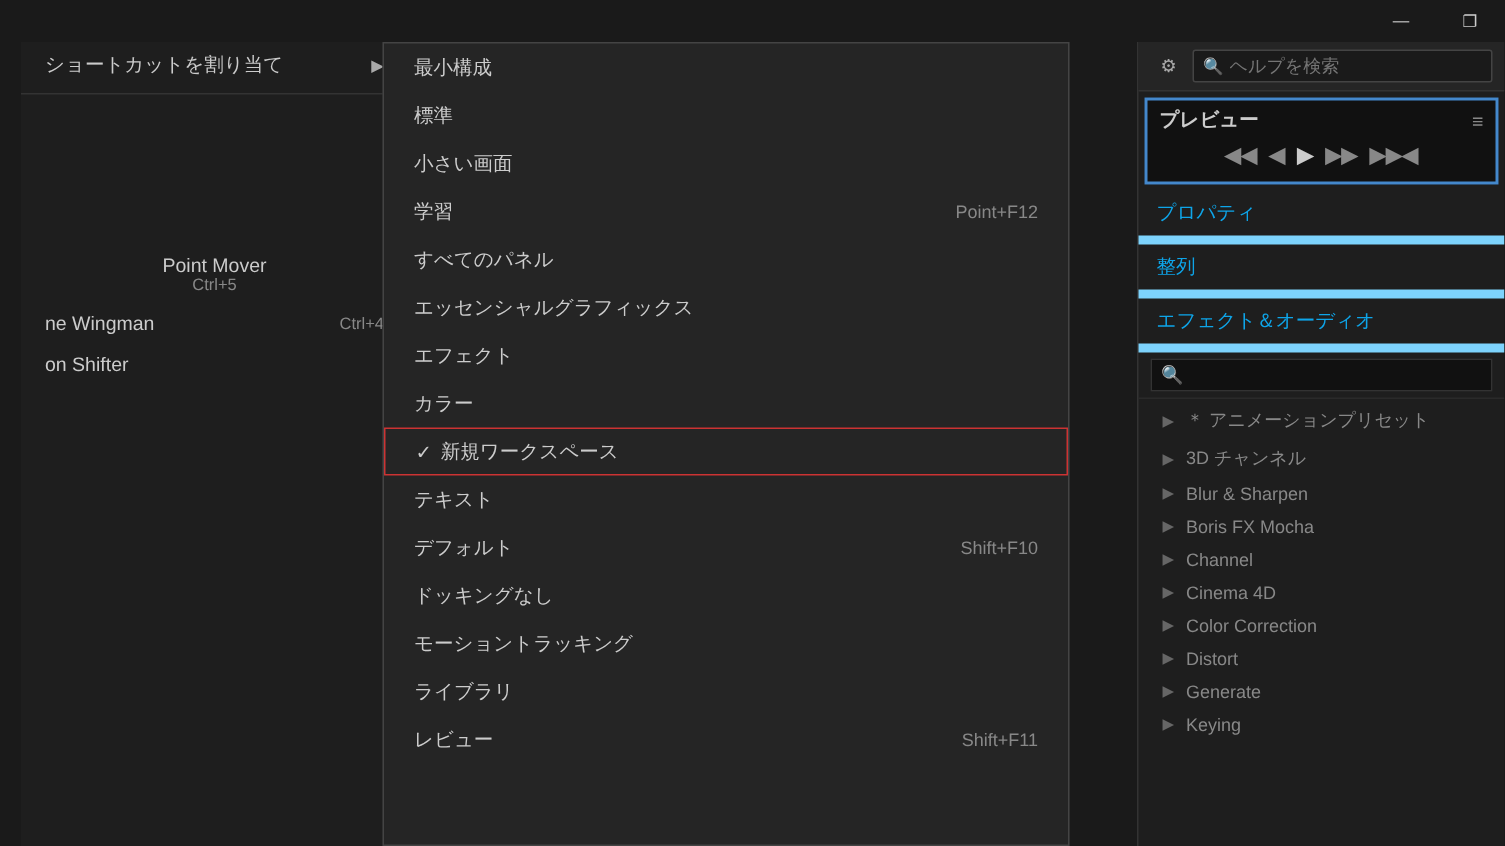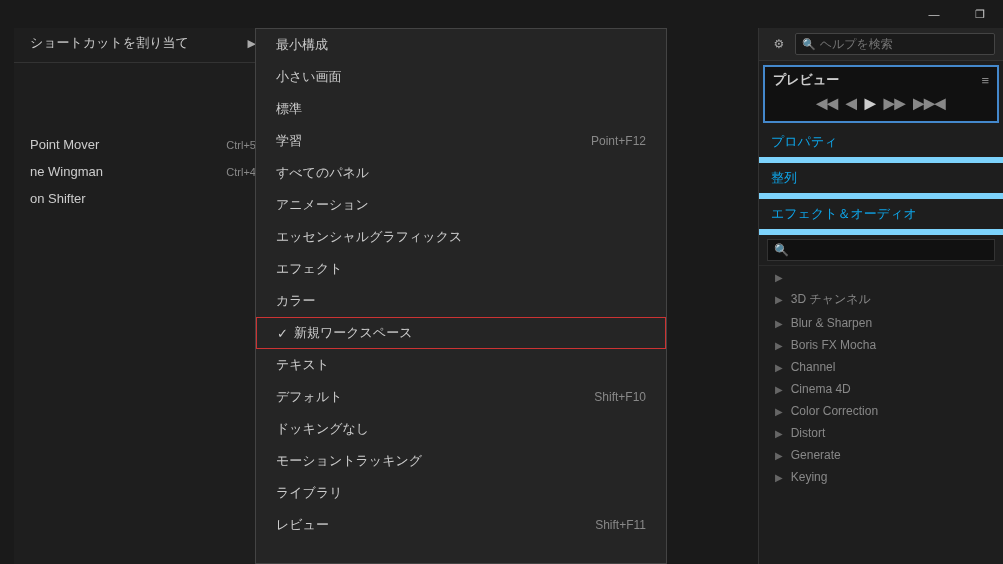--- a/index.html
+++ b/index.html
@@ -69,21 +69,21 @@
       border: none;
       border-top: 1px solid #333;
       margin: 4px 0;
     }
 
     
     .dropdown-menu {
       position: absolute;
       top: 28px;
       left: 255px;
-      width: 412px;
+      width: 458px;
       height: calc(564px - 28px);
       background: #252525;
       border: 1px solid #444;
       z-index: 10;
     }
 
     .menu-item {
       padding: 7px 20px;
       color: #cccccc;
       display: flex;
@@ -240,52 +240,49 @@
 </div>
 
 <div class="left-panel">
 
   <div class="left-menu-item">
     <span>ショートカットを割り当て</span>
     <span class="arrow">▶</span>
   </div>
   <hr class="left-divider">
 
-  <div class="left-menu-item" style="margin-top: 68px;">
+  <div class="left-menu-item" style="margin-top: 100px; flex-direction: column;">
     <span>Point Mover</span>
     <span class="shortcut">Ctrl+5</span>
   </div>
   <div class="left-menu-item">
     <span>ne Wingman</span>
     <span class="shortcut">Ctrl+4</span>
   </div>
   <div class="left-menu-item">
     <span>on Shifter</span>
   </div>
 </div>
 
 <div class="dropdown-menu">
   <div class="menu-item">
     <span>最小構成</span>
   </div>
   <div class="menu-item">
+    <span>標準</span>
+  </div>
+  <div class="menu-item">
     <span>小さい画面</span>
-  </div>
-  <div class="menu-item">
-    <span>標準</span>
   </div>
   <div class="menu-item">
     <span>学習</span>
     <span class="shortcut">Point+F12</span>
   </div>
   <div class="menu-item">
     <span>すべてのパネル</span>
-  </div>
-  <div class="menu-item">
-    <span>アニメーション</span>
   </div>
   <div class="menu-item">
     <span>エッセンシャルグラフィックス</span>
   </div>
   <div class="menu-item">
     <span>エフェクト</span>
   </div>
   <div class="menu-item">
     <span>カラー</span>
   </div>
@@ -353,20 +350,21 @@
   <div class="effects-search">
     <div class="effects-search-inner">
       <span style="color:#888;font-size:12px;margin-right:4px;">🔍</span>
       <input type="text" style="background: transparent; border: none; outline: none; color: rgb(204, 204, 204); font-size: 12px; width: 100%;">
     </div>
   </div>
 
   <div class="effects-list">
     <div class="effect-item">
       <span class="effect-arrow">▶</span>
+      <span>＊ アニメーションプリセット</span>
     </div>
     <div class="effect-item">
       <span class="effect-arrow">▶</span>
       <span>3D チャンネル</span>
     </div>
     <div class="effect-item">
       <span class="effect-arrow">▶</span>
       <span>Blur &amp; Sharpen</span>
     </div>
     <div class="effect-item">

